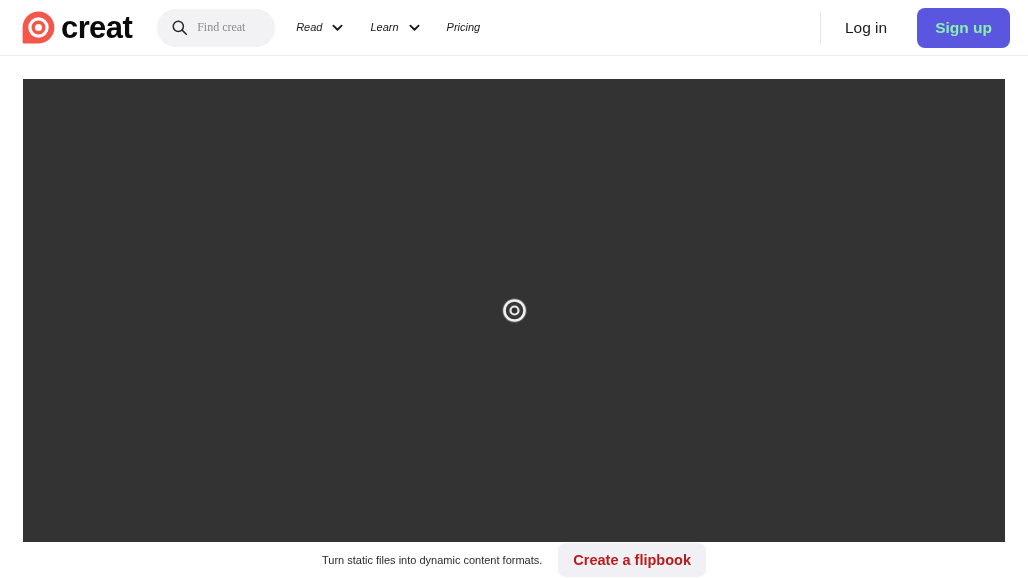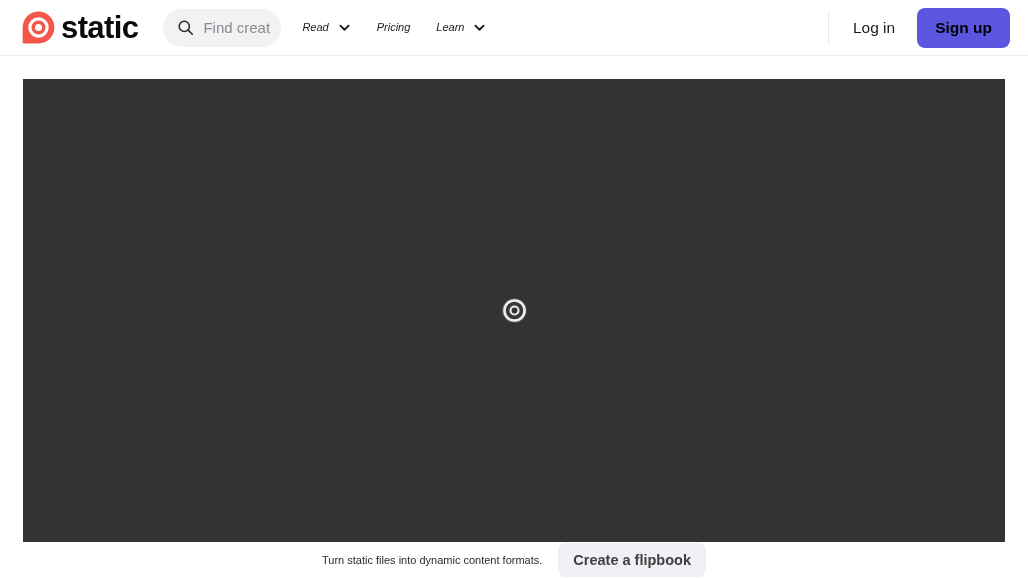--- a/index.html
+++ b/index.html
@@ -73,22 +73,22 @@
     flex: 0 0 auto;
     width: 17px;
     height: 17px;
     margin-right: 9px;
     display: block;
   }
   .search-input {
     border: none;
     outline: none;
     background: transparent;
-    font-family: Liberation Sans, sans-serif;
-    font-size: 15px;
+    font-family: Liberation Serif, serif;
+    font-size: 12px;
     color: #8b5cf6;
     width: 100%;
     padding: 0;
   }
   .search-input::placeholder {
     color: #8a8a8f;
     opacity: 1;
   }
 
   
@@ -135,23 +135,23 @@
   }
   .login-link {
     font-size: 15.5px;
     color: #1a1a1a;
     cursor: pointer;
     padding: 8px 4px;
     white-space: nowrap;
     user-select: none;
   }
   .signup-btn {
-    margin-left: 18px;
+    margin-left: 26px;
     background: #5b56e0;
-    color: #000000;
+    color: #86efac;
     font-size: 15.5px;
     font-weight: 600;
     border: none;
     border-radius: 8px;
     height: 40px;
     padding: 0 18px;
     cursor: pointer;
     font-family: "Liberation Sans", sans-serif;
     white-space: nowrap;
   }
@@ -187,21 +187,21 @@
   }
   .promo-text {
     font-size: 11px;
     color: #2b2b2b;
     white-space: nowrap;
     line-height: 1;
   }
   .flipbook-btn {
     margin-left: 16px;
     background: #f0f0f5;
-    color: #404040;
+    color: #b91c1c;
     font-size: 14.5px;
     font-weight: 600;
     border: none;
     border-radius: 8px;
     height: 34px;
     padding: 0 15px;
     cursor: pointer;
     font-family: "Liberation Sans", sans-serif;
     white-space: nowrap;
   }
@@ -212,21 +212,21 @@
 <div class="header">
 
   <a class="logo" href="#">
     <span class="logo-mark">
       <svg viewBox="0 0 33 33" width="33" height="33" aria-hidden="true">
         <path d="M16.5 0.6 C25.2 0.6 32.4 7.8 32.4 16.5 C32.4 25.2 25.2 32.4 16.5 32.4 L2.1 32.4 C1.3 32.4 0.6 31.7 0.6 30.9 L0.6 16.5 C0.6 7.8 7.8 0.6 16.5 0.6 Z" fill="#f4574a"></path>
         <circle cx="16.5" cy="16.5" r="8.6" fill="none" stroke="#ffffff" stroke-width="3.2"></circle>
         <circle cx="16.5" cy="16.5" r="3.5" fill="#ffffff"></circle>
       </svg>
     </span>
-    <span class="logo-word">static</span>
+    <span class="logo-word">creat</span>
   </a>
 
   <div class="search-box">
     <span class="search-icon">
       <svg viewBox="0 0 20 20" width="17" height="17" aria-hidden="true">
         <circle cx="8.6" cy="8.6" r="6" fill="none" stroke="#2b2b2b" stroke-width="1.8"></circle>
         <line x1="13.1" y1="13.1" x2="18" y2="18" stroke="#2b2b2b" stroke-width="1.8" stroke-linecap="round"></line>
       </svg>
     </span>
     <input class="search-input" type="text" placeholder="Find creat" style="">
@@ -239,30 +239,30 @@
       <span class="chev">
         <svg viewBox="0 0 12 12" width="13" height="13" aria-hidden="true">
           <polyline points="2.2,4.3 6,8.1 9.8,4.3" fill="none" stroke="#1a1a1a" stroke-width="1.7" stroke-linecap="round" stroke-linejoin="round"></polyline>
         </svg>
       </span>
     </div>
 
 
 
     <div class="nav-item">
-      <span class="nav-label">Pricing</span>
-    </div>
-
-    <div class="nav-item">
       <span class="nav-label">Learn</span>
       <span class="chev">
         <svg viewBox="0 0 12 12" width="13" height="13" aria-hidden="true">
           <polyline points="2.2,4.3 6,8.1 9.8,4.3" fill="none" stroke="#1a1a1a" stroke-width="1.7" stroke-linecap="round" stroke-linejoin="round"></polyline>
         </svg>
       </span>
+    </div>
+
+    <div class="nav-item">
+      <span class="nav-label">Pricing</span>
     </div>
 
   </nav>
 
   <div class="header-right">
     <div class="divider"></div>
     <span class="login-link">Log in</span>
     <button class="signup-btn">Sign up</button>
   </div>
 

